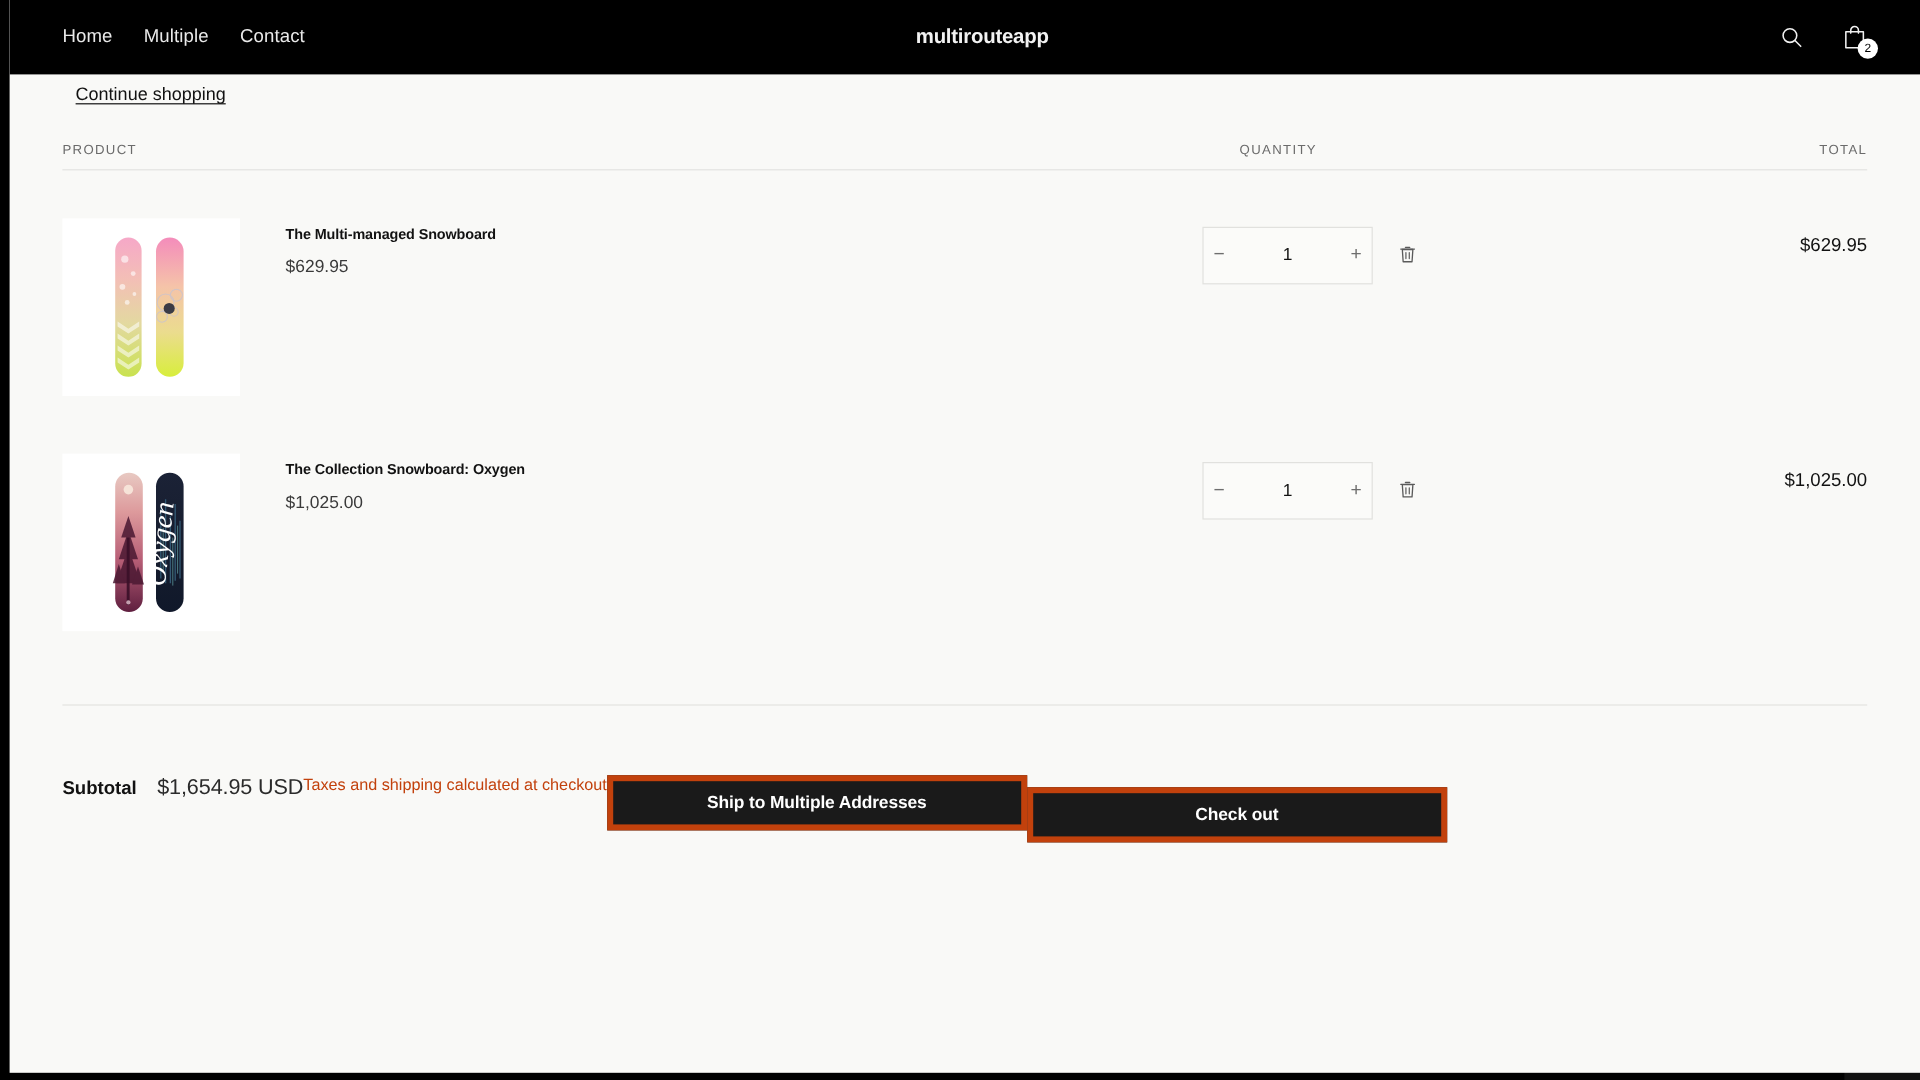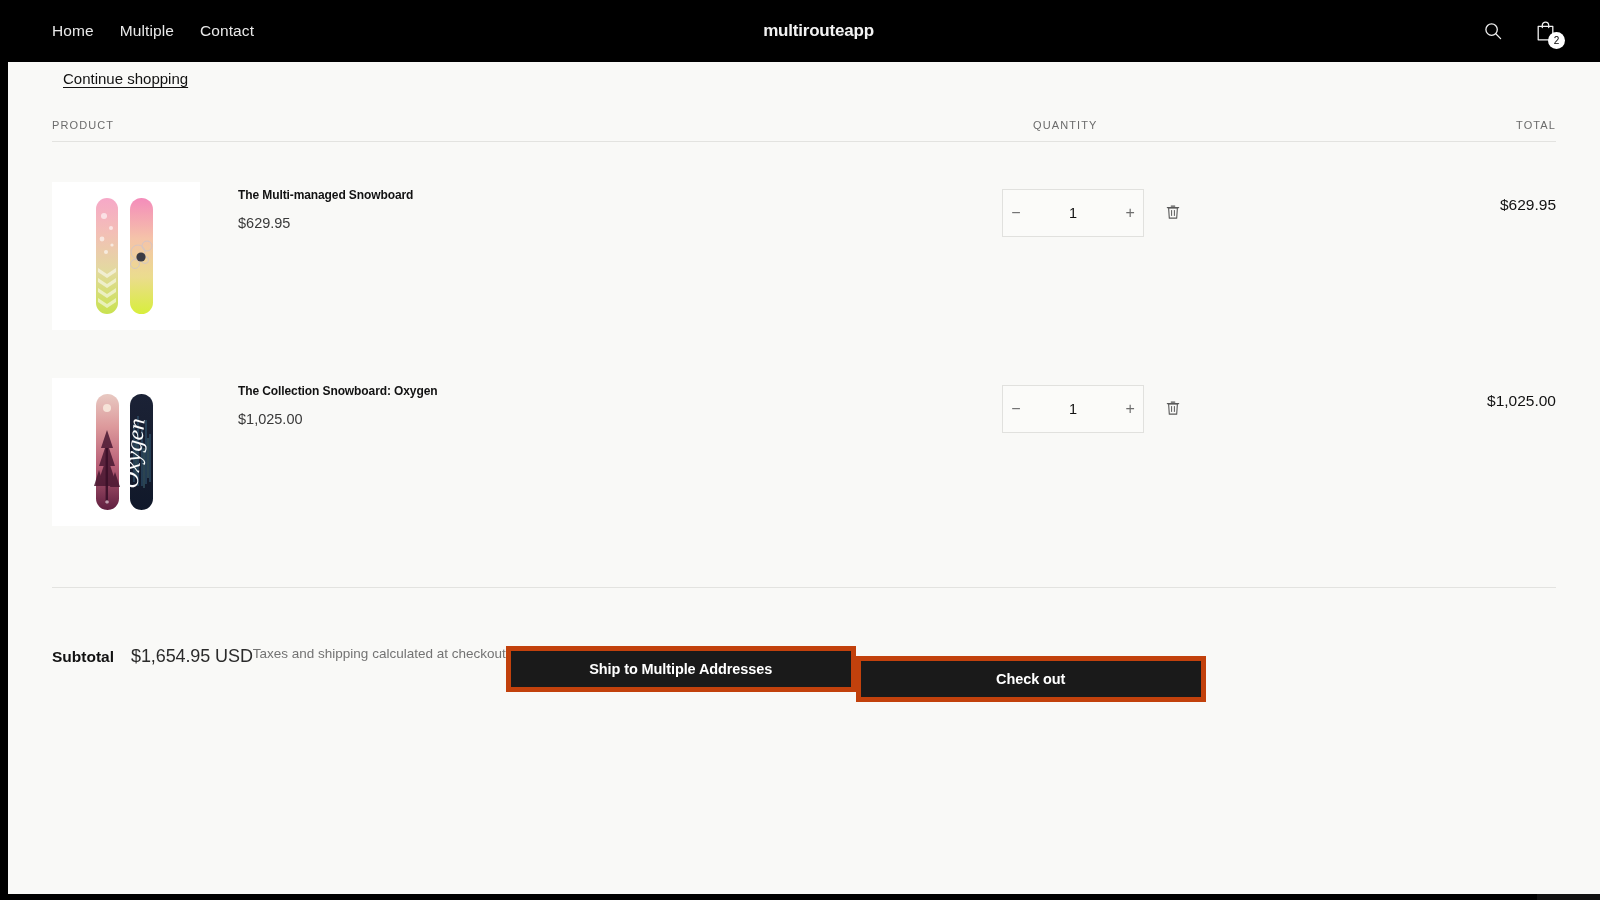--- a/index.html
+++ b/index.html
@@ -283,21 +283,21 @@
     color: #121212;
   }
   .subtotal-value {
     font-size: 18px;
     color: #2b2b2b;
     letter-spacing: -0.1px;
   }
 
   .tax-note {
     font-size: 13.5px;
-    color: #737373;
+    color: #c2410c;
   }
 
   .cta-btn {
     width: 350px;
     height: 46px;
     background: #1a1a1a;
     color: #ffffff;
     border: 5px solid #c2410c;
     font-size: 14.5px;
     font-weight: 700;

